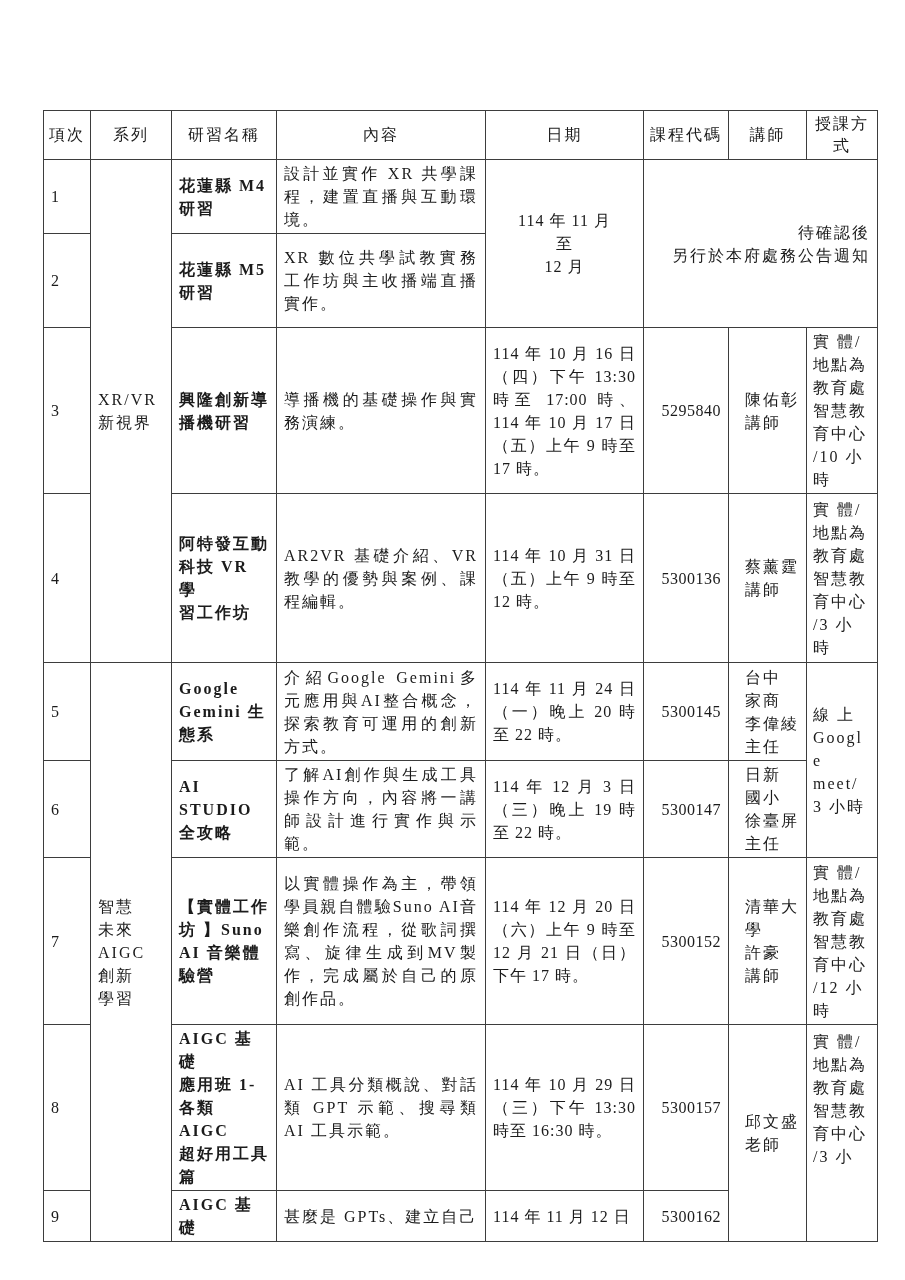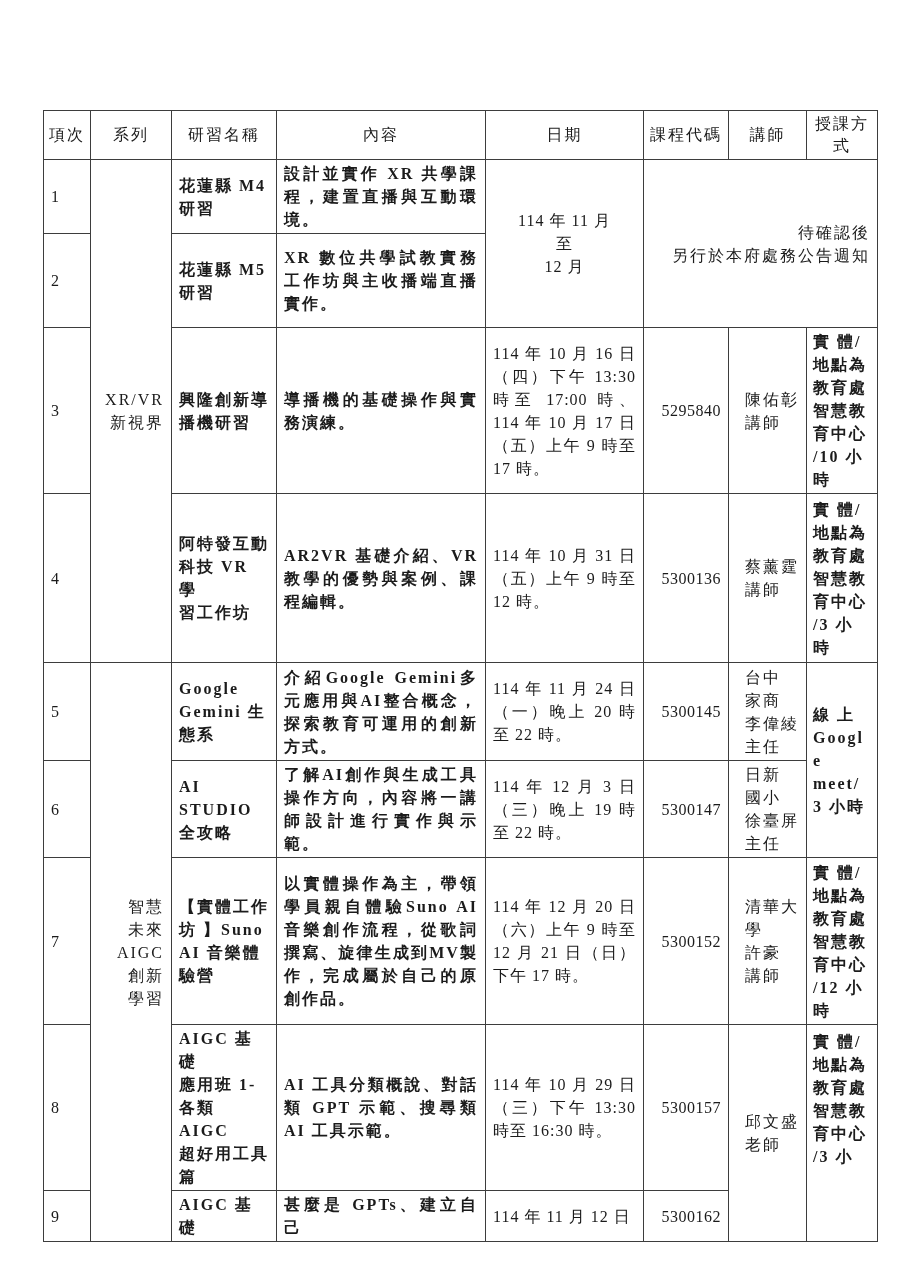--- a/index.html
+++ b/index.html
@@ -43,32 +43,31 @@
     text-align: center;
     line-height: 22px;
     padding: 2px 4px;
   }
   td.no {
     text-align: left;
     padding-left: 7px;
     letter-spacing: 0;
   }
   td.series {
-    text-align: right;
+    text-align: left;
     white-space: pre-line;
   }
   td.name {
     text-align: left;
     white-space: pre-line;
     font-weight: bold;
   }
   td.content {
     text-align: justify;
     text-justify: inter-character;
-    font-weight: bold;
   }
   td.date {
     text-align: left;
     letter-spacing: 1px;
     text-align: justify;
   }
   td.date-center {
     text-align: center;
     letter-spacing: 1px;
     white-space: pre-line;
@@ -79,21 +78,20 @@
   }
   td.instructor {
     text-align: left;
     white-space: pre-line;
     padding-left: 16px;
   }
   td.mode {
     text-align: left;
     white-space: pre-line;
     padding: 2px 6px;
-    font-weight: bold;
   }
   td.mode.top-fill {
     vertical-align: top;
     padding-top: 5px;
   }
   td.note {
     text-align: right;
     white-space: pre-line;
   }
 </style>

